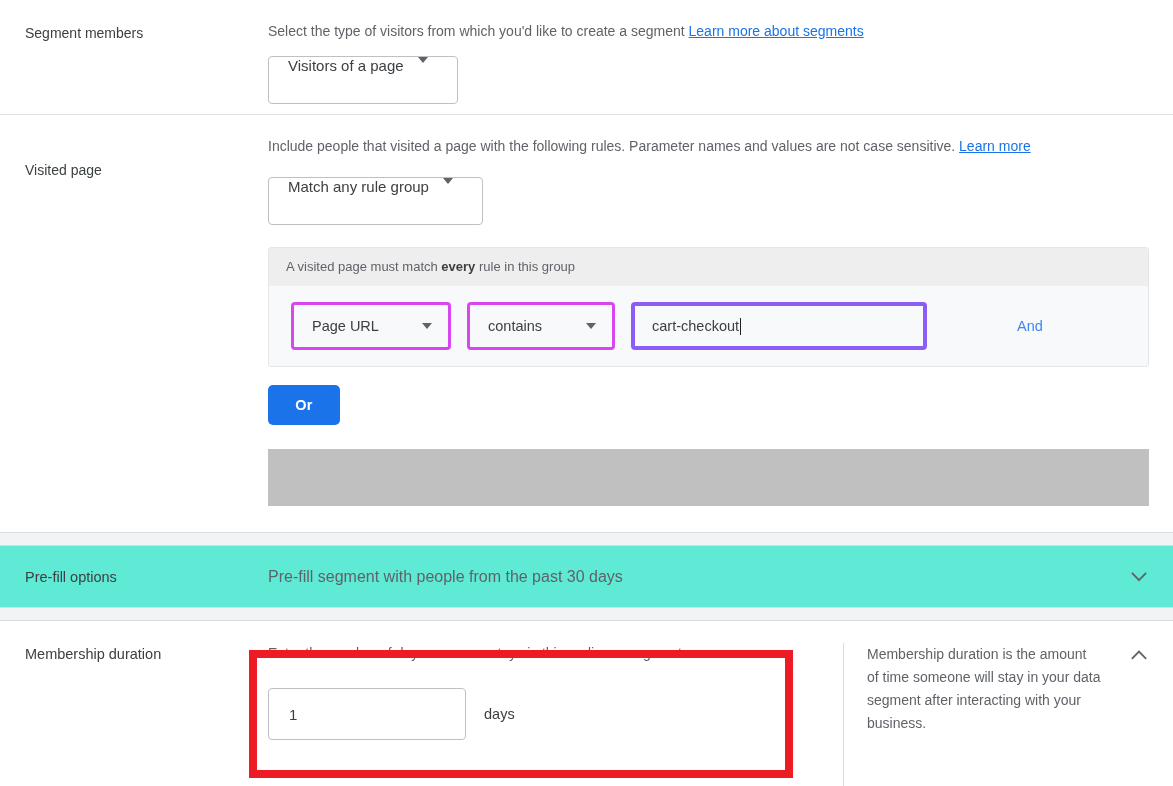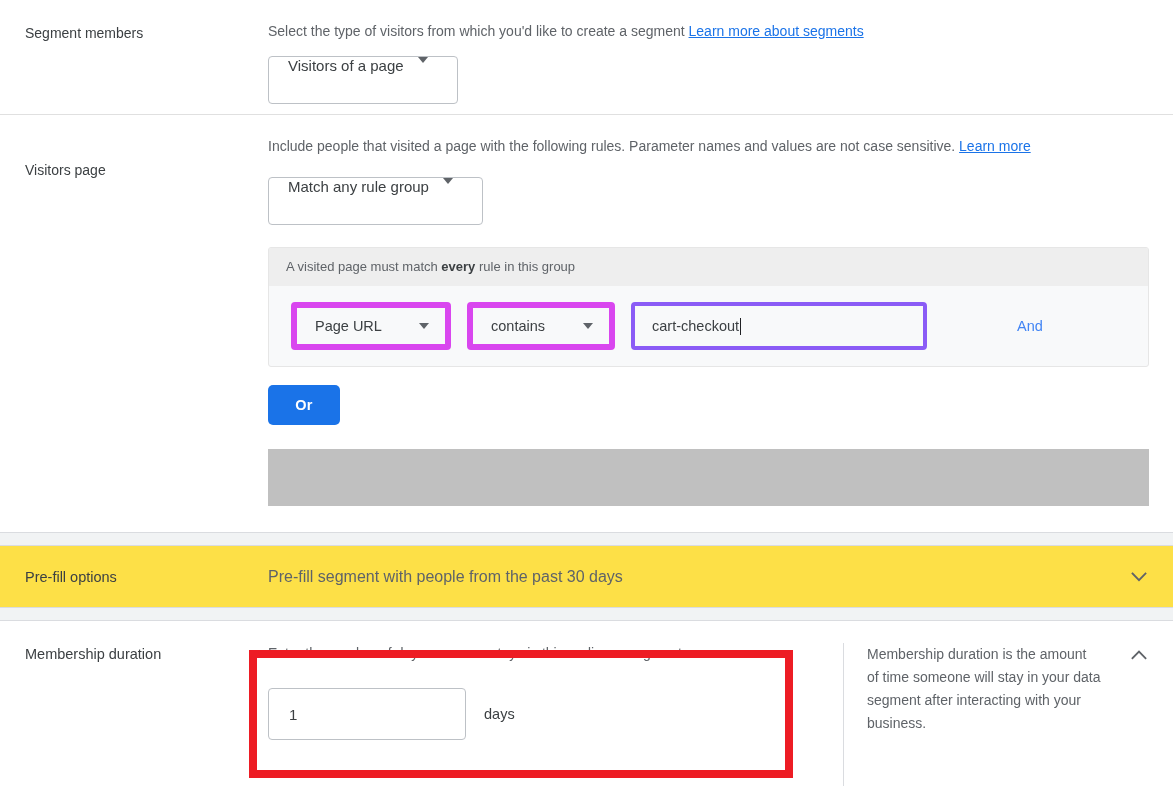--- a/index.html
+++ b/index.html
@@ -118,21 +118,21 @@
     line-height: 16px;
   }
   .rule-group-header b { color: #3c4043; font-weight: 700; }
   .rule-row {
     display: flex;
     align-items: center;
     padding: 16px 0 16px 22px;
     gap: 16px;
   }
   .rule-select {
-    border: 6px solid #d946ef;
+    border: 3px solid #d946ef;
     border-radius: 4px;
     background: #f8f9fa;
     height: 48px;
     box-sizing: border-box;
     display: flex;
     align-items: center;
     justify-content: space-between;
     padding: 0 16px 0 18px;
     font-size: 14.5px;
     color: #3c4043;
@@ -192,21 +192,21 @@
     width: 881px;
     height: 57px;
     background: #c0c0c0;
   }
   #sec-visited .section-body { padding-bottom: 26px; }
 
   
   .collapse-row {
     display: flex;
     align-items: flex-start;
-    background: #fde047;
+    background: #5eead4;
     position: relative;
   }
   .collapse-body {
     flex: 1 1 auto;
     font-size: 14px;
     color: #5f6368;
     line-height: 21px;
   }
   .chev {
     position: absolute;
@@ -299,21 +299,21 @@
       <div class="dropdown" id="dd-members">
         <span>Visitors of a page</span>
         <span class="caret"></span>
       </div>
     </div>
   </div>
 
   <div class="divider"></div>
 
   <div class="section" id="sec-visited">
-    <div class="section-label">Visitors page</div>
+    <div class="section-label">Visited page</div>
     <div class="section-body">
       <div class="desc">
         <span>Include people that visited a page with the following rules. Parameter names and values are not case sensitive.</span>
         <span class="link">Learn more</span>
       </div>
 
       <div class="dropdown" id="dd-rulegroup">
         <span>Match any rule group</span>
         <span class="caret"></span>
       </div>

